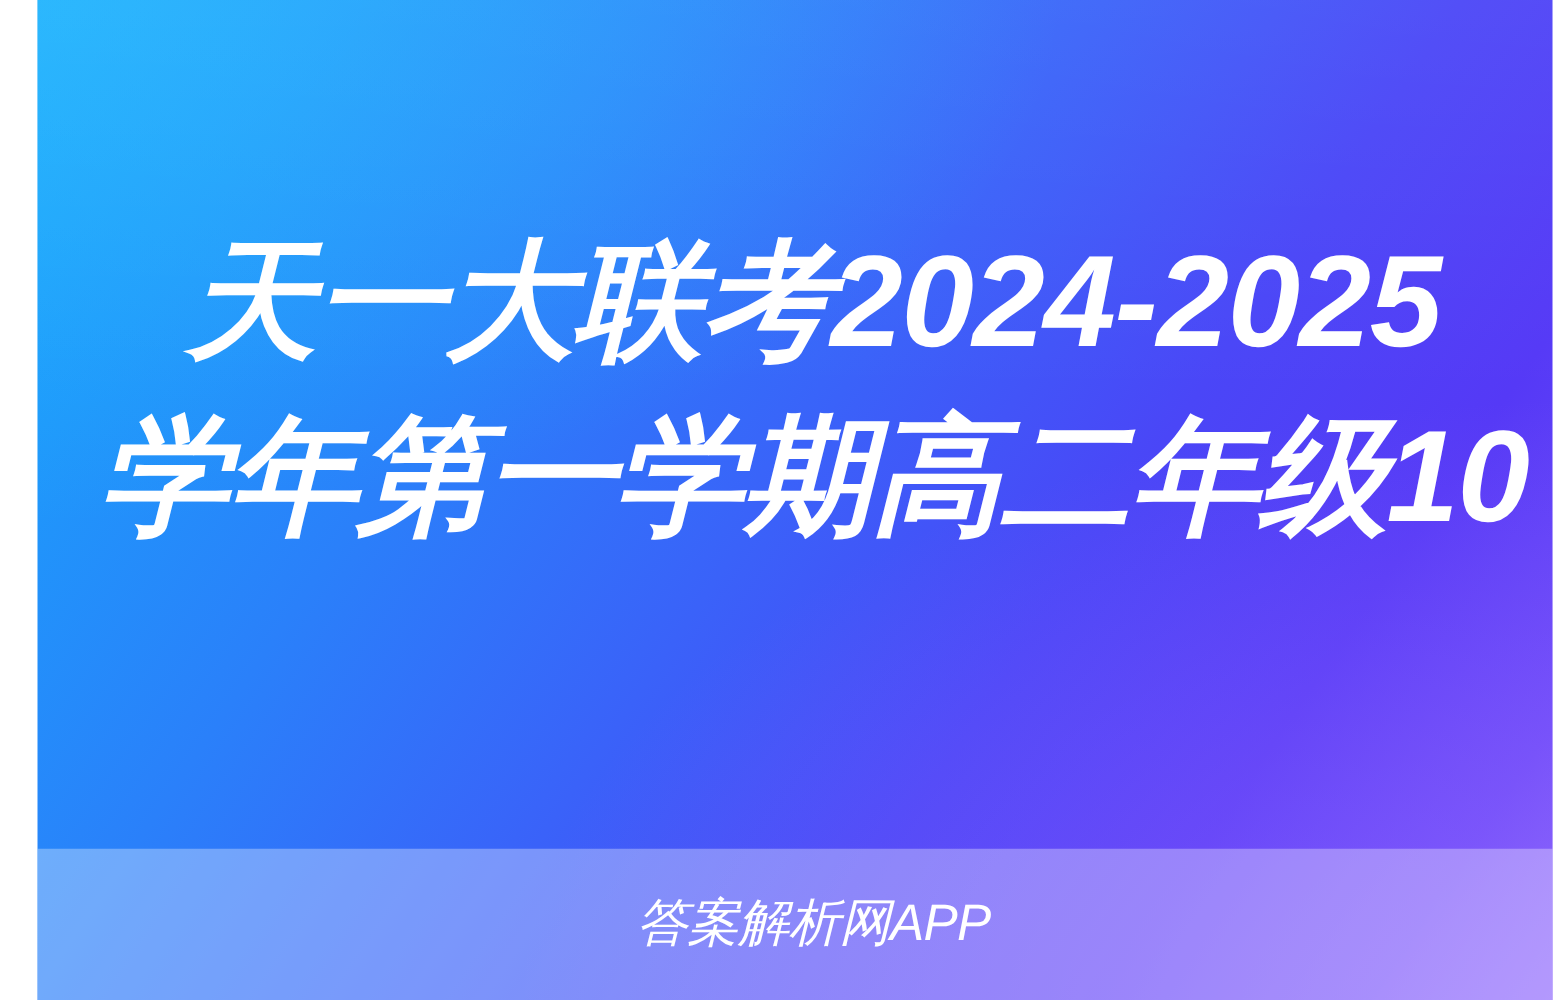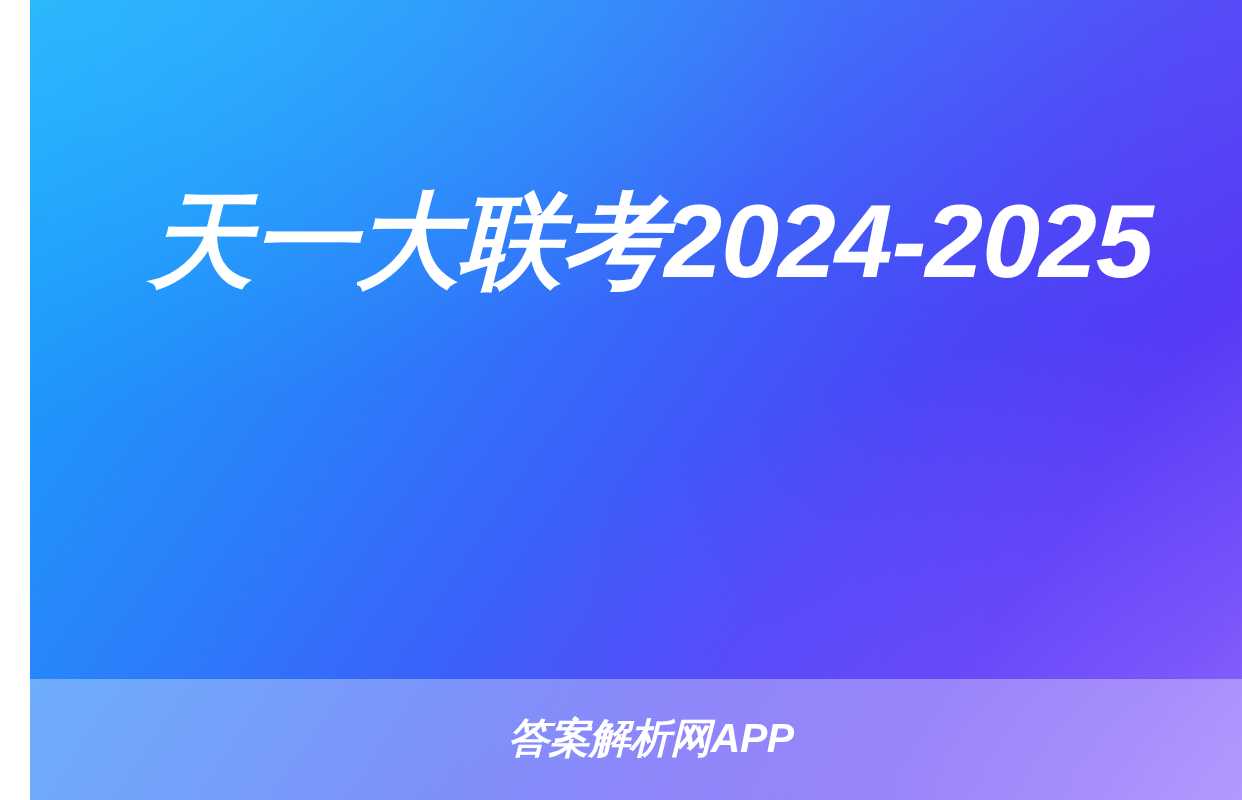--- a/index.html
+++ b/index.html
@@ -69,34 +69,35 @@
     height: 121px;
     z-index: 4;
     background: rgba(255, 255, 255, 0.33);
     display: flex;
     align-items: center;
     justify-content: center;
   }
   .watermark {
     color: #ffffff;
     font-size: 41px;
-    font-weight: 700;
+    font-weight: 400;
     font-style: italic;
     letter-spacing: -0.5px;
     line-height: 1;
     white-space: nowrap;
     transform: translateY(-1px);
   }
 </style>
 </head>
 <body>
 
 <div id="poster">
 
   <div class="title-block">
     <span class="title-line">天一大联考2024-2025</span>
+    <span class="title-line">学年第一学期高二年级10</span>
   </div>
 
   <div class="bottom-band">
     <span class="watermark">答案解析网APP</span>
   </div>
 
 </div>
 
 </body></html>

